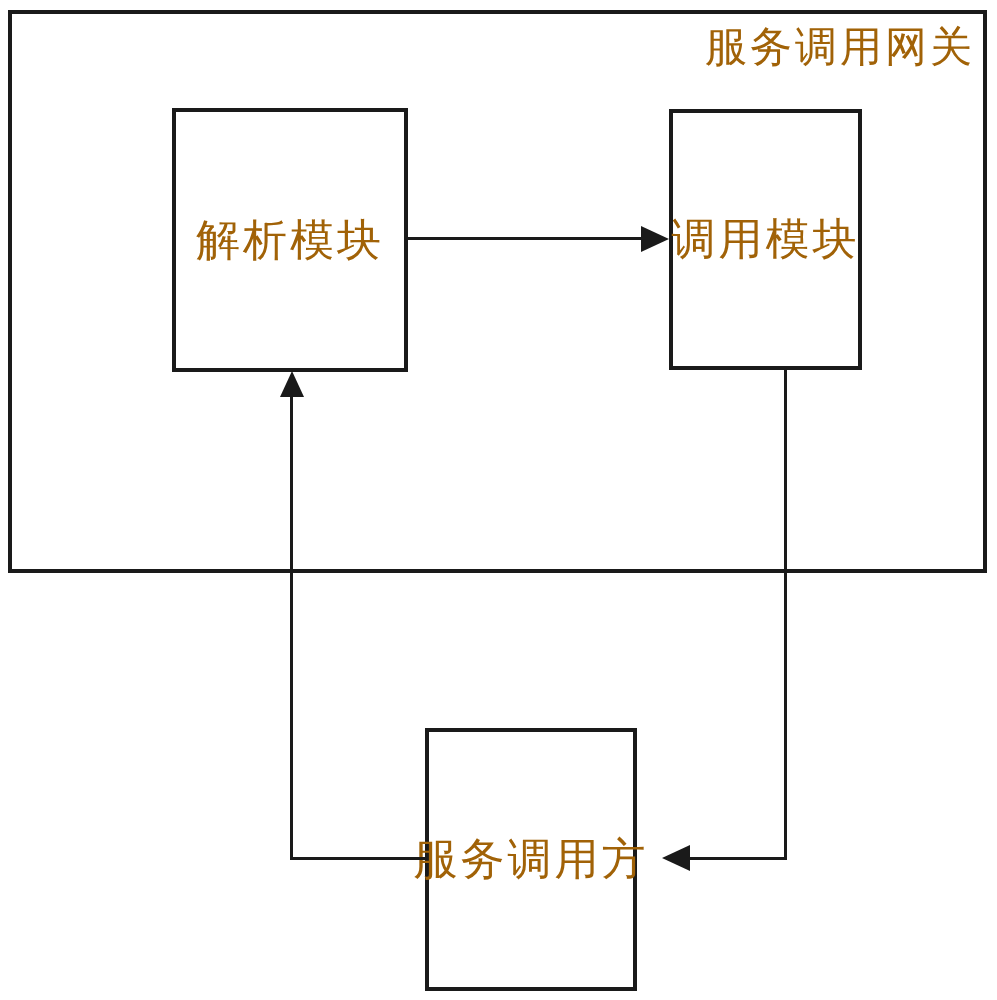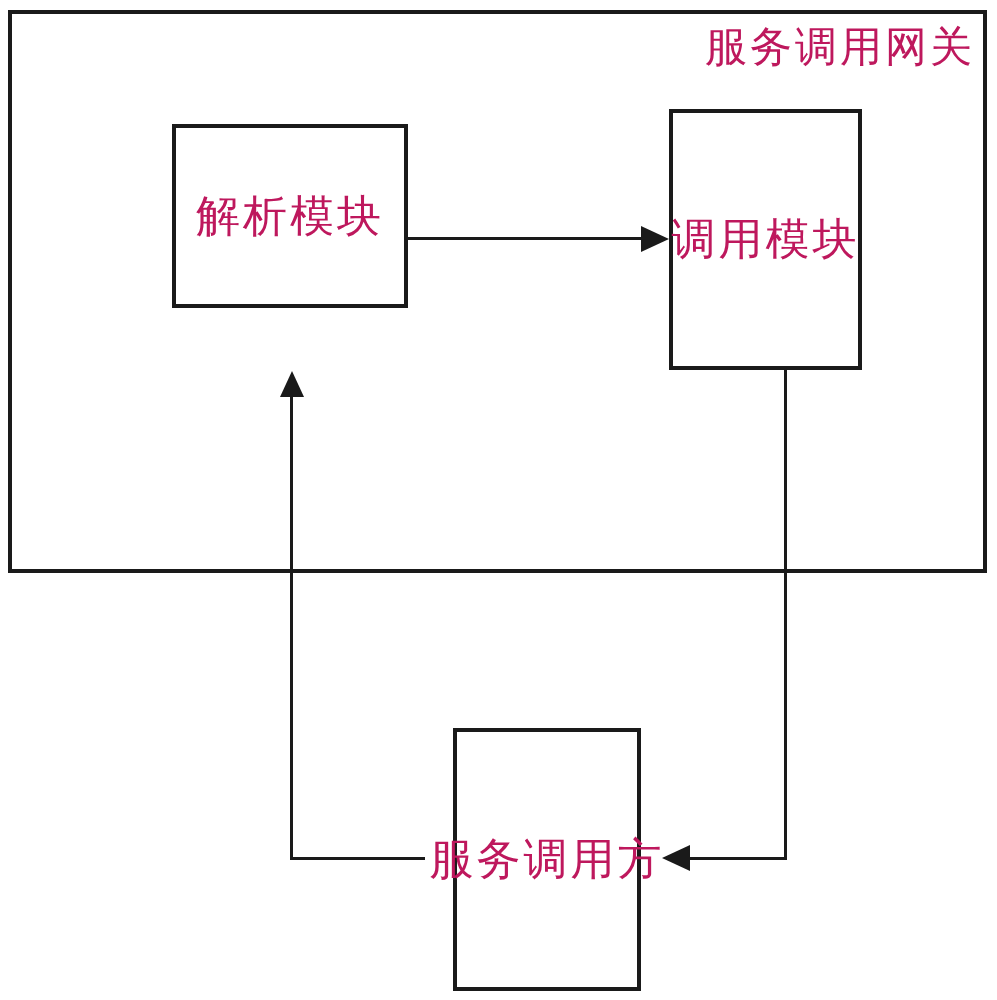--- a/index.html
+++ b/index.html
@@ -6,21 +6,21 @@
     margin: 0;
     padding: 0;
     background: #ffffff;
   }
   #stage {
     position: relative;
     width: 997px;
     height: 1000px;
     background: #ffffff;
     font-family: "DejaVu Serif", serif;
-    color: #be185d;
+    color: #a16207;
     overflow: hidden;
   }
   .outer-box {
     position: absolute;
     left: 8px;
     top: 10px;
     width: 979px;
     height: 563px;
     border: 4px solid #1a1a1a;
     box-sizing: border-box;
@@ -42,23 +42,23 @@
     background: #ffffff;
     display: flex;
     align-items: center;
     justify-content: center;
   }
   .node-label {
     font-size: 44px;
     letter-spacing: 3px;
     white-space: nowrap;
   }
-  #node-parse  { left: 172px; top: 124px; width: 236px; height: 184px; }
+  #node-parse  { left: 172px; top: 108px; width: 236px; height: 264px; }
   #node-invoke { left: 669px; top: 109px; width: 193px; height: 261px; }
-  #node-caller { left: 425px; top: 728px; width: 188px; height: 263px; margin-left: 28px; }
+  #node-caller { left: 425px; top: 728px; width: 212px; height: 263px; }
 
   .line {
     position: absolute;
     background: #1a1a1a;
   }
   
   #edgeA-line  { left: 408px; top: 237px; width: 235px; height: 3px; }
   #edgeA-head  {
     position: absolute; left: 641px; top: 226px; width: 0; height: 0;
     border-top: 13px solid transparent;

